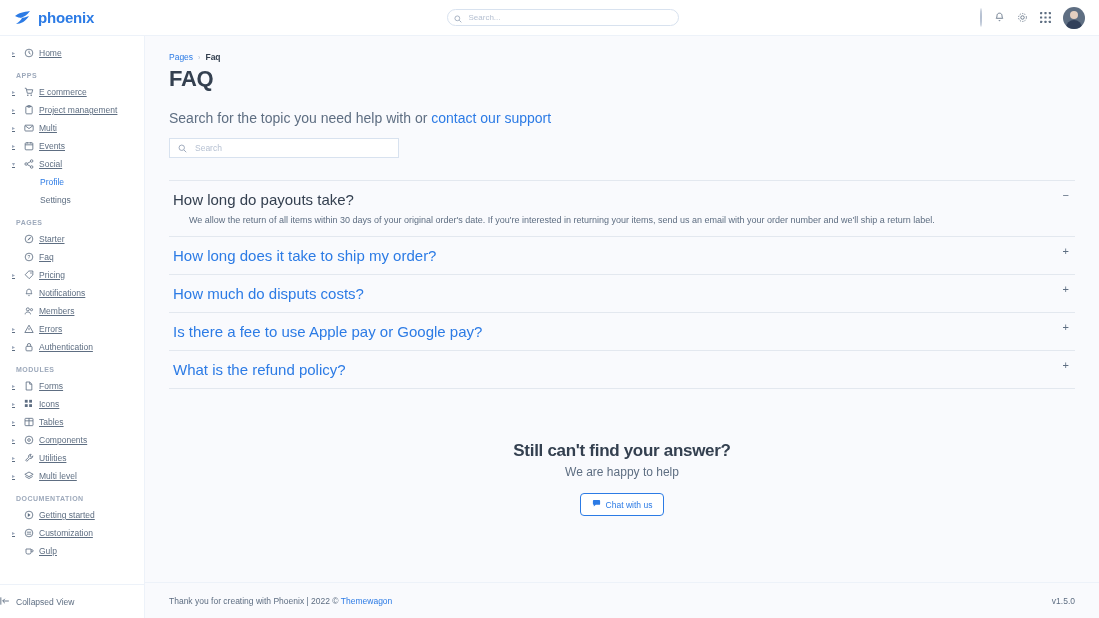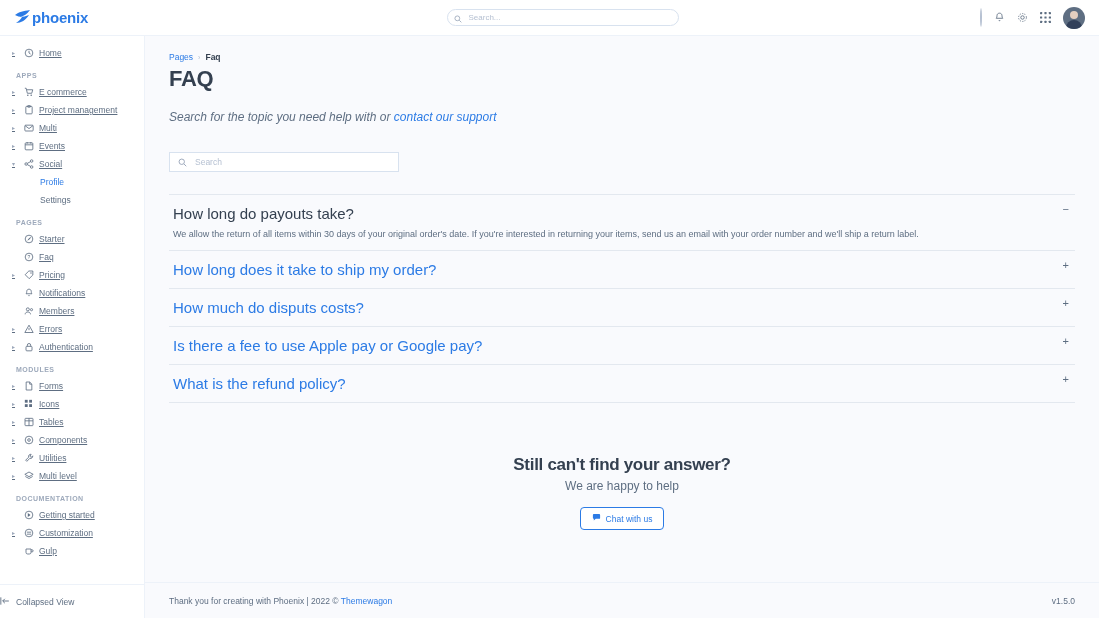--- a/index.html
+++ b/index.html
@@ -25,21 +25,22 @@
     border-bottom: 1px solid #edf2f9;
     display: flex;
     align-items: center;
     flex: 0 0 36px;
     position: relative;
     z-index: 5;
   }
   .brand {
     width: 145px;
     display: flex;
-    align-items: flex-start;
+    align-items: center;
+    gap: 6px;
     padding-left: 14px;
   }
   .brand-logo { width: 18px; height: 16px; position: relative; }
   .brand-name {
     font-size: 15px;
     font-weight: bold;
     color: #2c7be5;
     letter-spacing: -0.2px;
   }
   .search-wrap {
@@ -214,24 +215,23 @@
     margin: 0 0 18px 0;
     letter-spacing: -0.3px;
   }
   .help-title {
     font-size: 10.5px;
     color: #344050;
     font-weight: bold;
     margin-bottom: 8px;
   }
   .help-sub {
-    font-size: 12px;
-    color: #5e6e82;
-    margin-bottom: 28px;
-    font-style: italic;
+    font-size: 14px;
+    color: #5e6e82;
+    margin-bottom: 12px;
   }
   .help-sub a { color: #2c7be5; text-decoration: none; }
   .faq-search {
     width: 230px;
     height: 20px;
     background: #fff;
     border: 1px solid #d8e2ef;
     border-radius: 0;
     display: flex;
     align-items: center;
@@ -272,20 +272,21 @@
     color: #5e6e82;
     line-height: 9px;
     flex: 0 0 auto;
     padding-right: 4px;
   }
   .faq-a {
     font-size: 9px;
     color: #5e6e82;
     margin-top: 6px;
     line-height: 1.35;
+    margin-left: 16px;
   }
 
   .cta {
     text-align: center;
     margin-top: 52px;
   }
   .cta-title {
     font-size: 17px;
     font-weight: bold;
     color: #344050;

